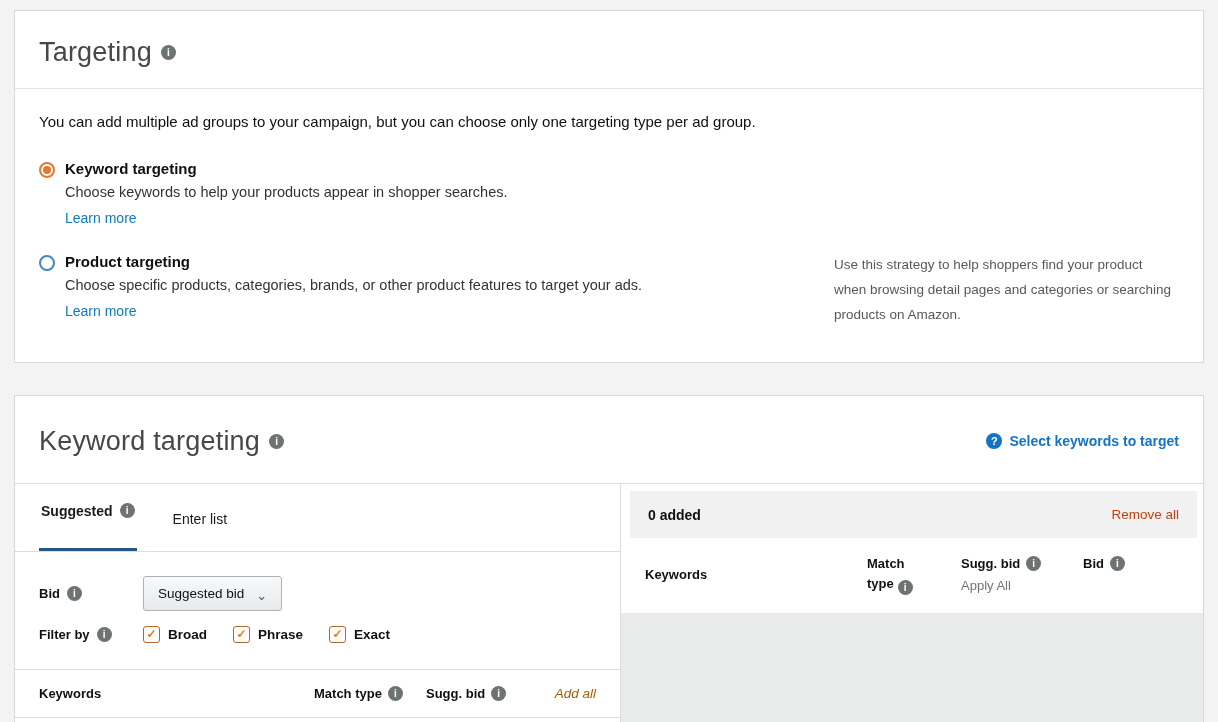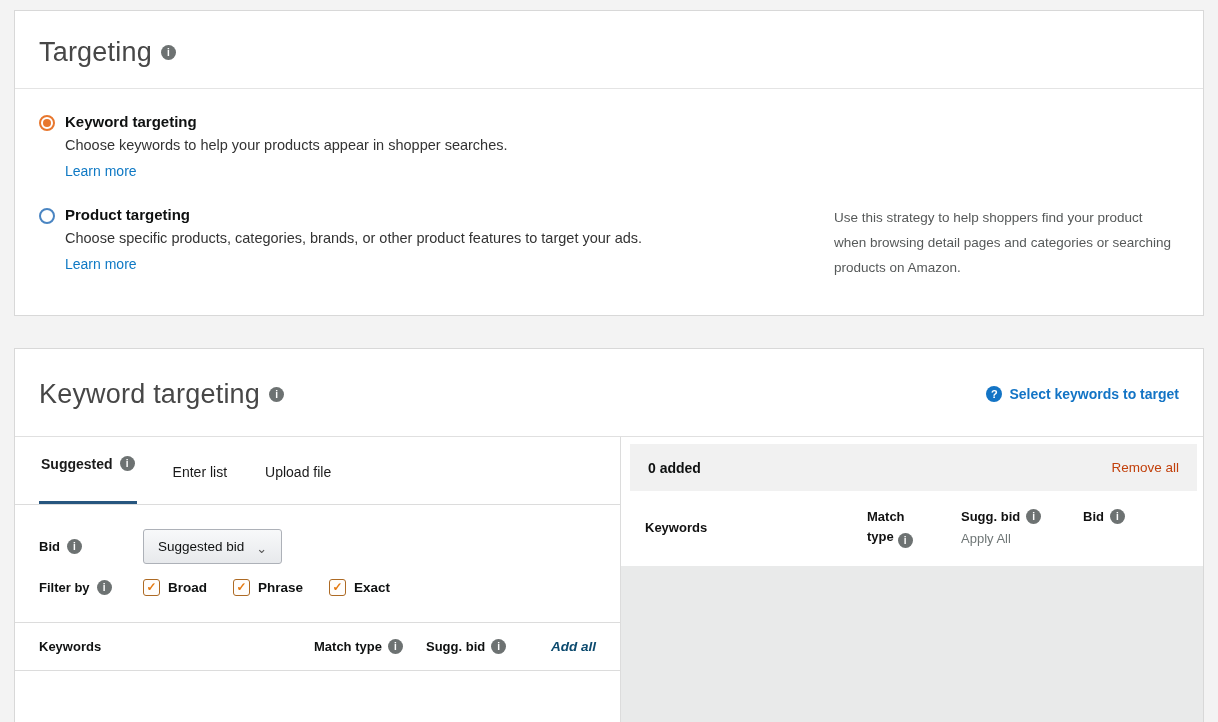--- a/index.html
+++ b/index.html
@@ -118,21 +118,21 @@
   .left-table-header {
     display: flex; align-items: center;
     border-top: 1px solid #dcdcdc; border-bottom: 1px solid #dcdcdc;
     padding: 16px 24px; font-size: 13px; font-weight: 700; color: #0f1111;
   }
   .lt-kw { flex: 1; }
   .lt-match, .lt-sugg { width: 112px; flex: none; display: inline-flex; align-items: center; gap: 6px; }
   .lt-sugg { width: 108px; }
   .add-all {
     width: 62px; flex: none; text-align: right; font-style: italic;
-    font-weight: 700; color: #0c4a6e; font-size: 13.5px; cursor: pointer;
+    font-weight: 400; color: #a16207; font-size: 13.5px; cursor: pointer;
     text-decoration: none;
   }
 
   .added-bar {
     background: #f1f1f1; margin: 7px 6px 0 9px;
     display: flex; justify-content: space-between; align-items: center;
     padding: 16px 18px 15px; flex: none;
   }
   .added-count { font-size: 14px; font-weight: 700; color: #0f1111; }
   .remove-all { font-size: 13.5px; color: #c2410c; cursor: pointer; text-decoration: none; }
@@ -157,20 +157,21 @@
 <body>
 
 <div class="page">
 
   <section class="card">
     <div class="card-header">
       <h1 class="card-title">Targeting</h1>
       <span class="info-icon">i</span>
     </div>
     <div class="card-body">
+      <p class="intro">You can add multiple ad groups to your campaign, but you can choose only one targeting type per ad group.</p>
 
       <div class="option-row">
         <span class="radio checked"></span>
         <div class="option-main">
           <div class="option-label">Keyword targeting</div>
           <div class="option-desc">Choose keywords to help your products appear in shopper searches.</div>
           <a class="learn-more">Learn more</a>
         </div>
       </div>
 
@@ -201,23 +202,20 @@
     <div class="kw-body">
 
       <div class="kw-left">
         <div class="tabs">
           <div class="tab active">
             <span>Suggested</span>
             <span class="info-icon">i</span>
           </div>
           <div class="tab">
             <span>Enter list</span>
-          </div>
-          <div class="tab">
-            <span>Upload file</span>
           </div>
         </div>
 
         <div class="controls">
           <div class="control-row">
             <div class="control-label">
               <span>Bid</span>
               <span class="info-icon">i</span>
             </div>
             <button class="dropdown">

